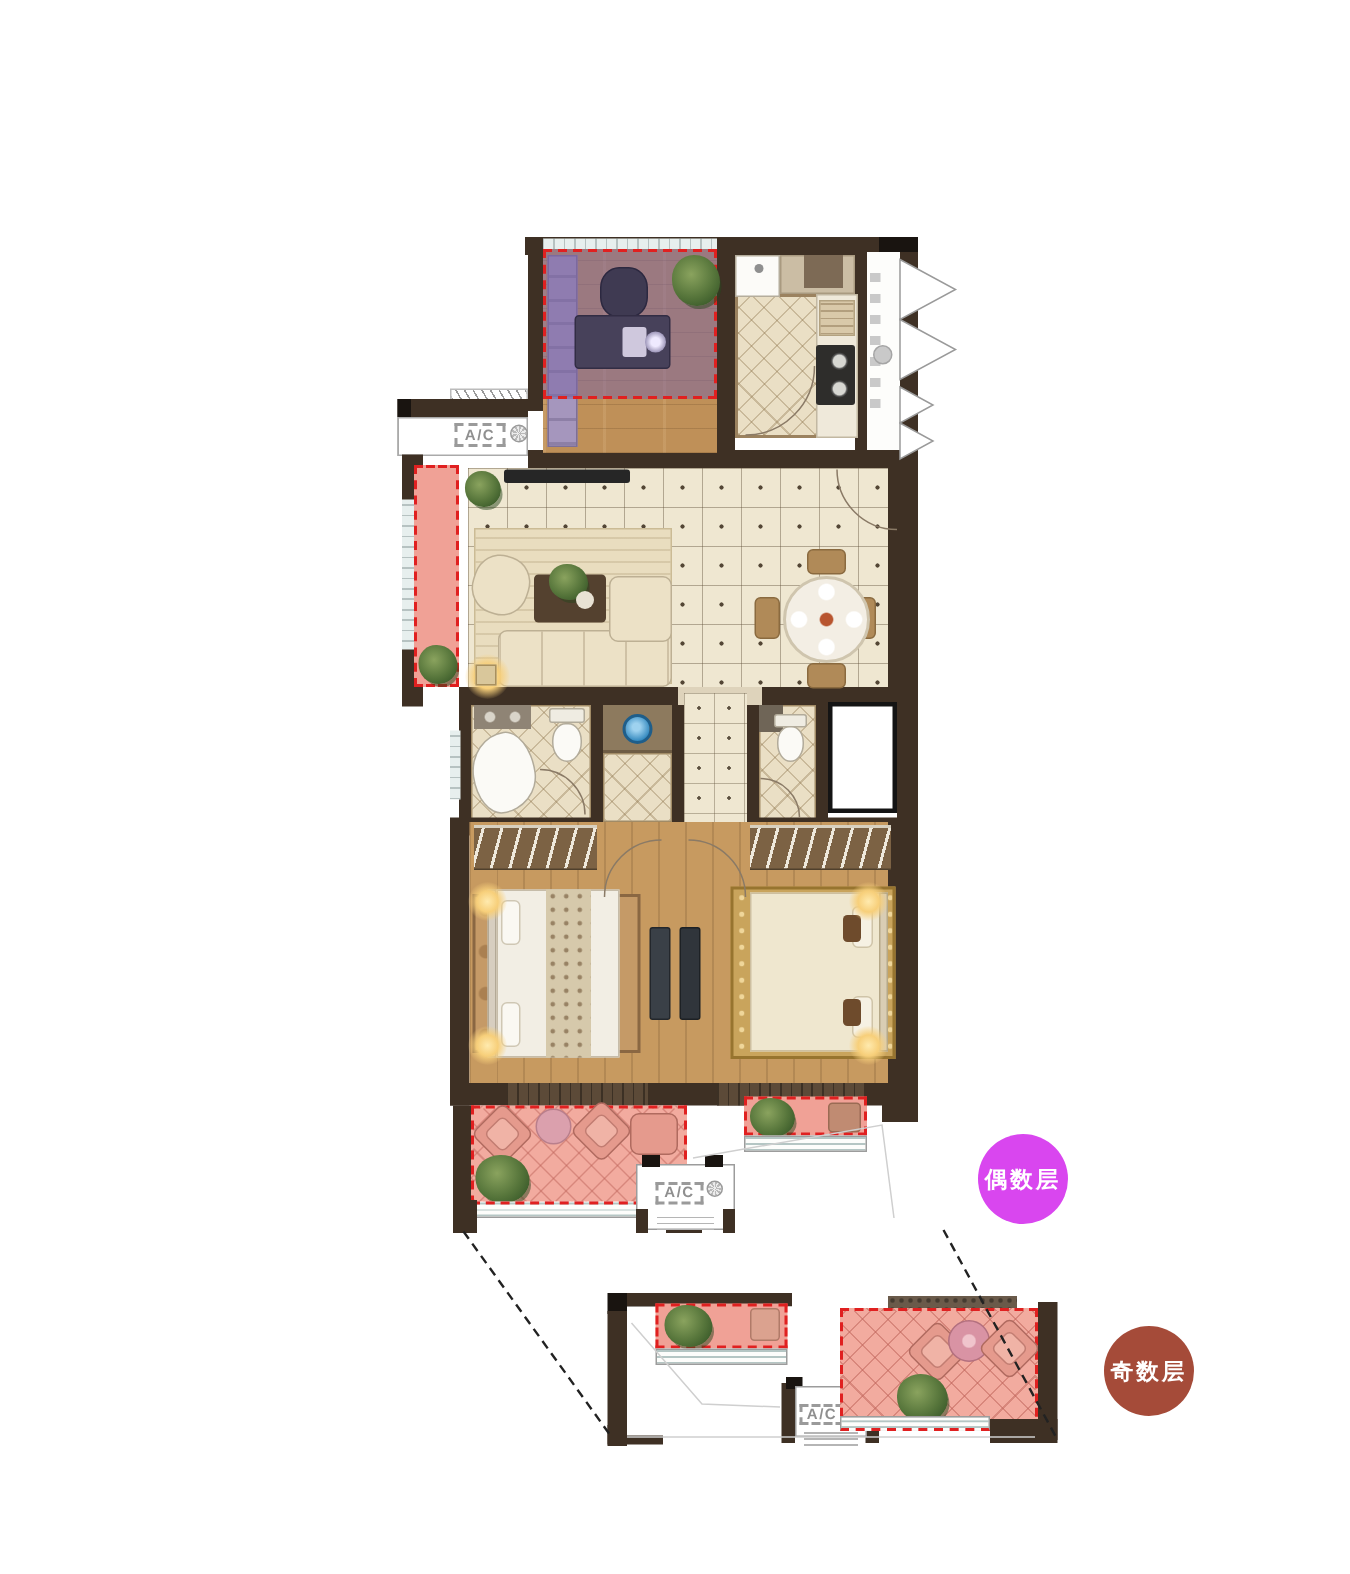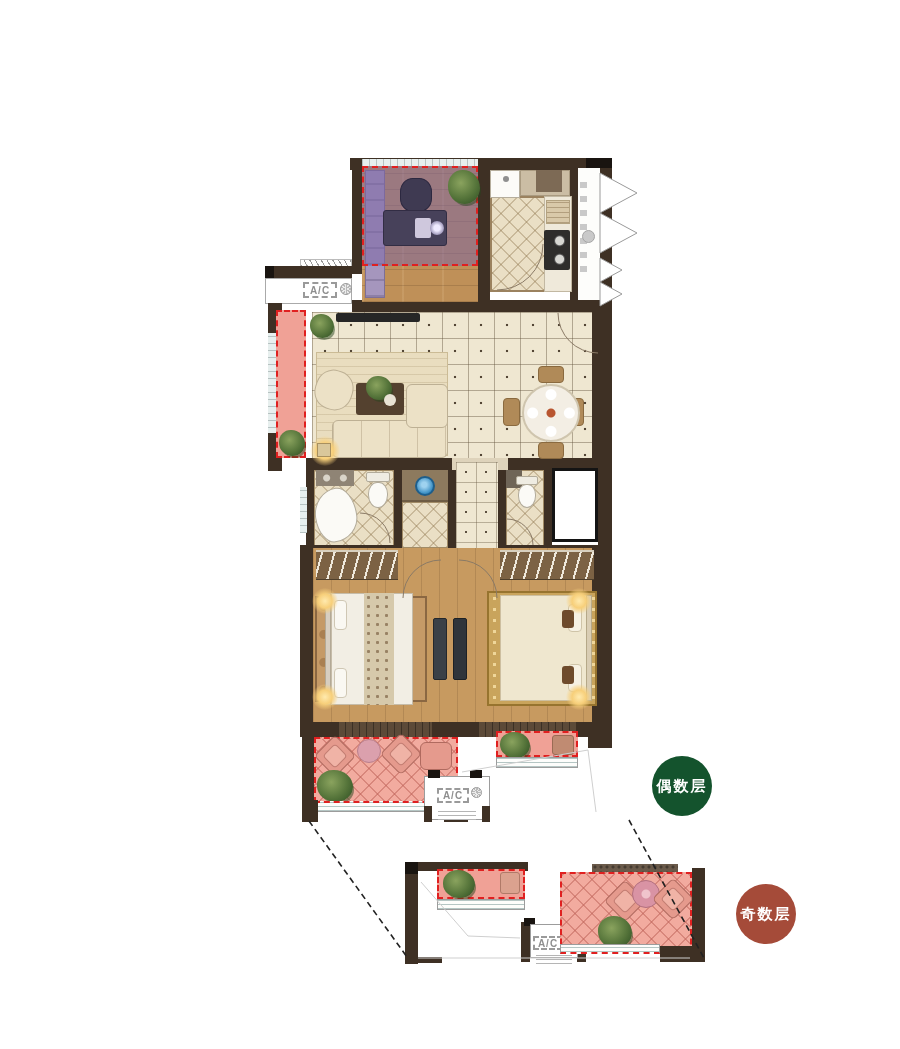--- a/index.html
+++ b/index.html
@@ -297,20 +297,20 @@
       <path d="M421,882 L468,936 L520,938"></path>
       <path d="M418,958 L690,958"></path>
     </g>
 
     <g stroke="#222222" fill="none" stroke-width="1.6" stroke-dasharray="6 4">
       <path d="M309,821 L407,957"></path>
       <path d="M629,820 L704,958"></path>
     </g>
   </svg>
 
-  <div class="badge" style="left:652px;top:756px;background:#14532d">
+  <div class="badge" style="left:652px;top:756px;background:#d946ef">
     <span>偶数层</span>
   </div>
   <div class="badge" style="left:736px;top:884px;background:#a54b39">
     <span>奇数层</span>
   </div>
 
 </div>
 
 </body></html>

